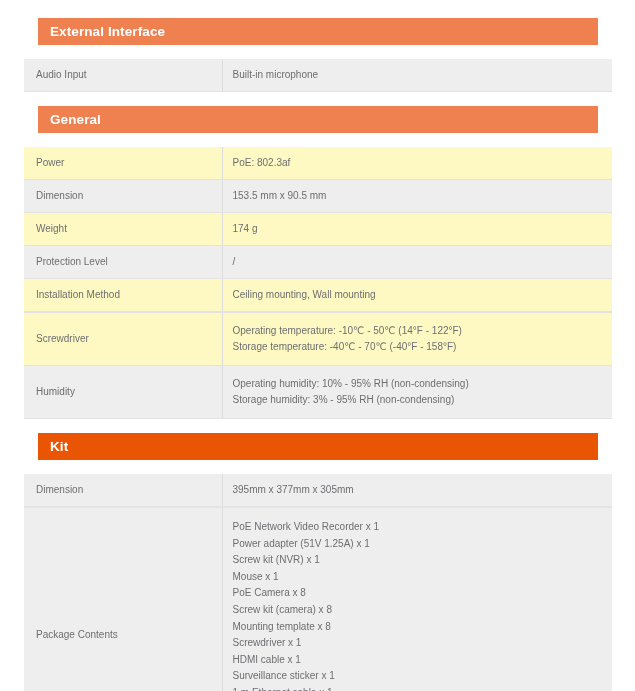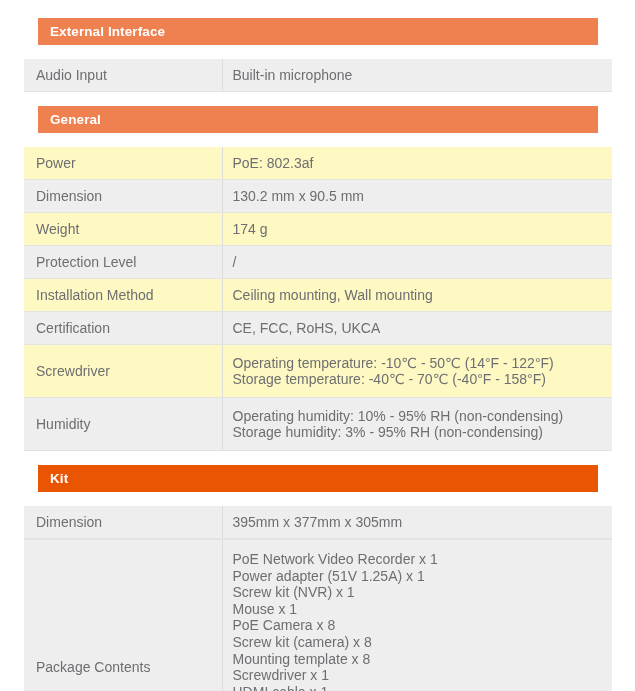--- a/index.html
+++ b/index.html
@@ -37,21 +37,21 @@
     height: 27px;
     line-height: 27px;
     padding-left: 12px;
     box-sizing: border-box;
   }
   .section-bar.tone-light { background: #ef8050; }
   .section-bar.tone-strong { background: #ea5504; }
   
   .data-row .cell-label,
   .data-row .cell-value {
-    font-size: 14px;
+    font-size: 10px;
     color: #6d6e71;
     line-height: 16px;
     box-sizing: border-box;
   }
   .data-row .cell-label {
     width: 198px;
     padding: 8px 8px 8px 12px;
     border-right: 1px solid #dcdcdc;
   }
   .data-row .cell-value {
@@ -113,21 +113,21 @@
       </tr>
       <tr class="data-row plain">
         <td class="cell-label">Power</td>
         <td class="cell-value multiline">PoE: 802.3af</td>
       </tr>
       <tr class="row-sep">
         <td colspan="2"></td>
       </tr>
       <tr class="data-row stripe">
         <td class="cell-label">Dimension</td>
-        <td class="cell-value multiline">130.2 mm x 90.5 mm</td>
+        <td class="cell-value multiline">153.5 mm x 90.5 mm</td>
       </tr>
       <tr class="row-sep">
         <td colspan="2"></td>
       </tr>
       <tr class="data-row plain">
         <td class="cell-label">Weight</td>
         <td class="cell-value multiline">174 g</td>
       </tr>
       <tr class="row-sep">
         <td colspan="2"></td>
@@ -138,24 +138,20 @@
       </tr>
       <tr class="row-sep">
         <td colspan="2"></td>
       </tr>
       <tr class="data-row plain">
         <td class="cell-label">Installation Method</td>
         <td class="cell-value multiline">Ceiling mounting, Wall mounting</td>
       </tr>
       <tr class="row-sep">
         <td colspan="2"></td>
-      </tr>
-      <tr class="data-row stripe">
-        <td class="cell-label">Certification</td>
-        <td class="cell-value multiline">CE, FCC, RoHS, UKCA</td>
       </tr>
       <tr class="row-sep">
         <td colspan="2"></td>
       </tr>
       <tr class="data-row plain tall">
         <td class="cell-label">Screwdriver</td>
         <td class="cell-value multiline">Operating temperature: -10℃ - 50℃ (14°F - 122°F)
 Storage temperature: -40℃ - 70℃ (-40°F - 158°F)</td>
       </tr>
       <tr class="row-sep">

